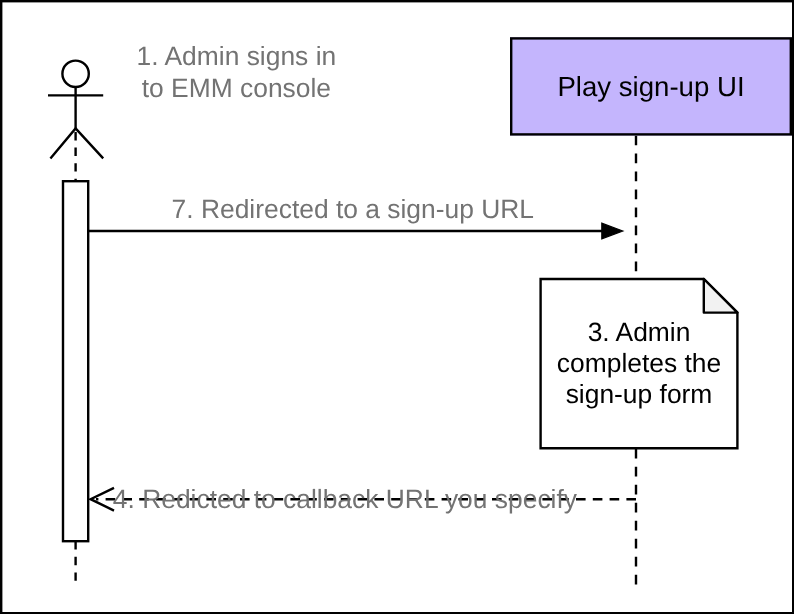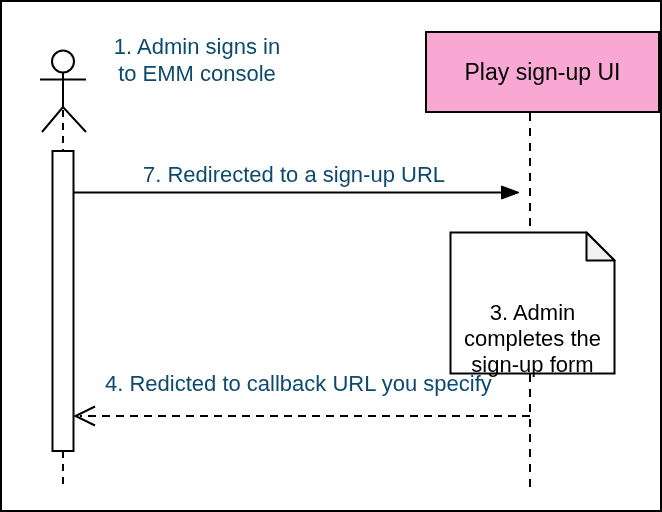--- a/index.html
+++ b/index.html
@@ -10,44 +10,43 @@
     border:2px solid #000;
     background:#ffffff;
     font-family:"Liberation Sans","DejaVu Sans",sans-serif;
     color:#000;
     overflow:hidden;
   }
   .overlay{position:absolute;left:0;top:0;width:662px;height:512px;}
   .label{
     position:absolute;
     font-size:22px;
-    color:#0c4a6e;
+    color:#737373;
     white-space:pre-line;
     text-align:center;
   }
   .label1{left:95px;top:31px;width:200px;line-height:27px;}
   .label2{left:140px;top:160px;width:304px;white-space:nowrap;}
-  .label4{left:92px;top:369px;width:384px;white-space:nowrap;margin-left:11px;}
+  .label4{left:92px;top:401px;width:384px;white-space:nowrap;}
   .pbox{
     position:absolute;
     left:423px;top:29px;width:235px;height:82px;
     box-sizing:border-box;
     border:2px solid #000;
-    background:#f9a8d4;
+    background:#c4b5fd;
     display:flex;align-items:center;justify-content:center;
     font-size:23px;
   }
   .note-text{
     position:absolute;
     left:449px;top:230px;width:163px;height:142px;
     display:flex;align-items:center;justify-content:center;
     font-size:22px;line-height:26px;
     text-align:center;
     white-space:pre-line;
-    margin-top:36px;
   }
 </style>
 </head>
 <body>
 
 <div class="canvas">
 
   <svg class="overlay" width="662" height="512" viewBox="0 0 662 512">
 
     <g stroke="#000" stroke-width="2" fill="none">

